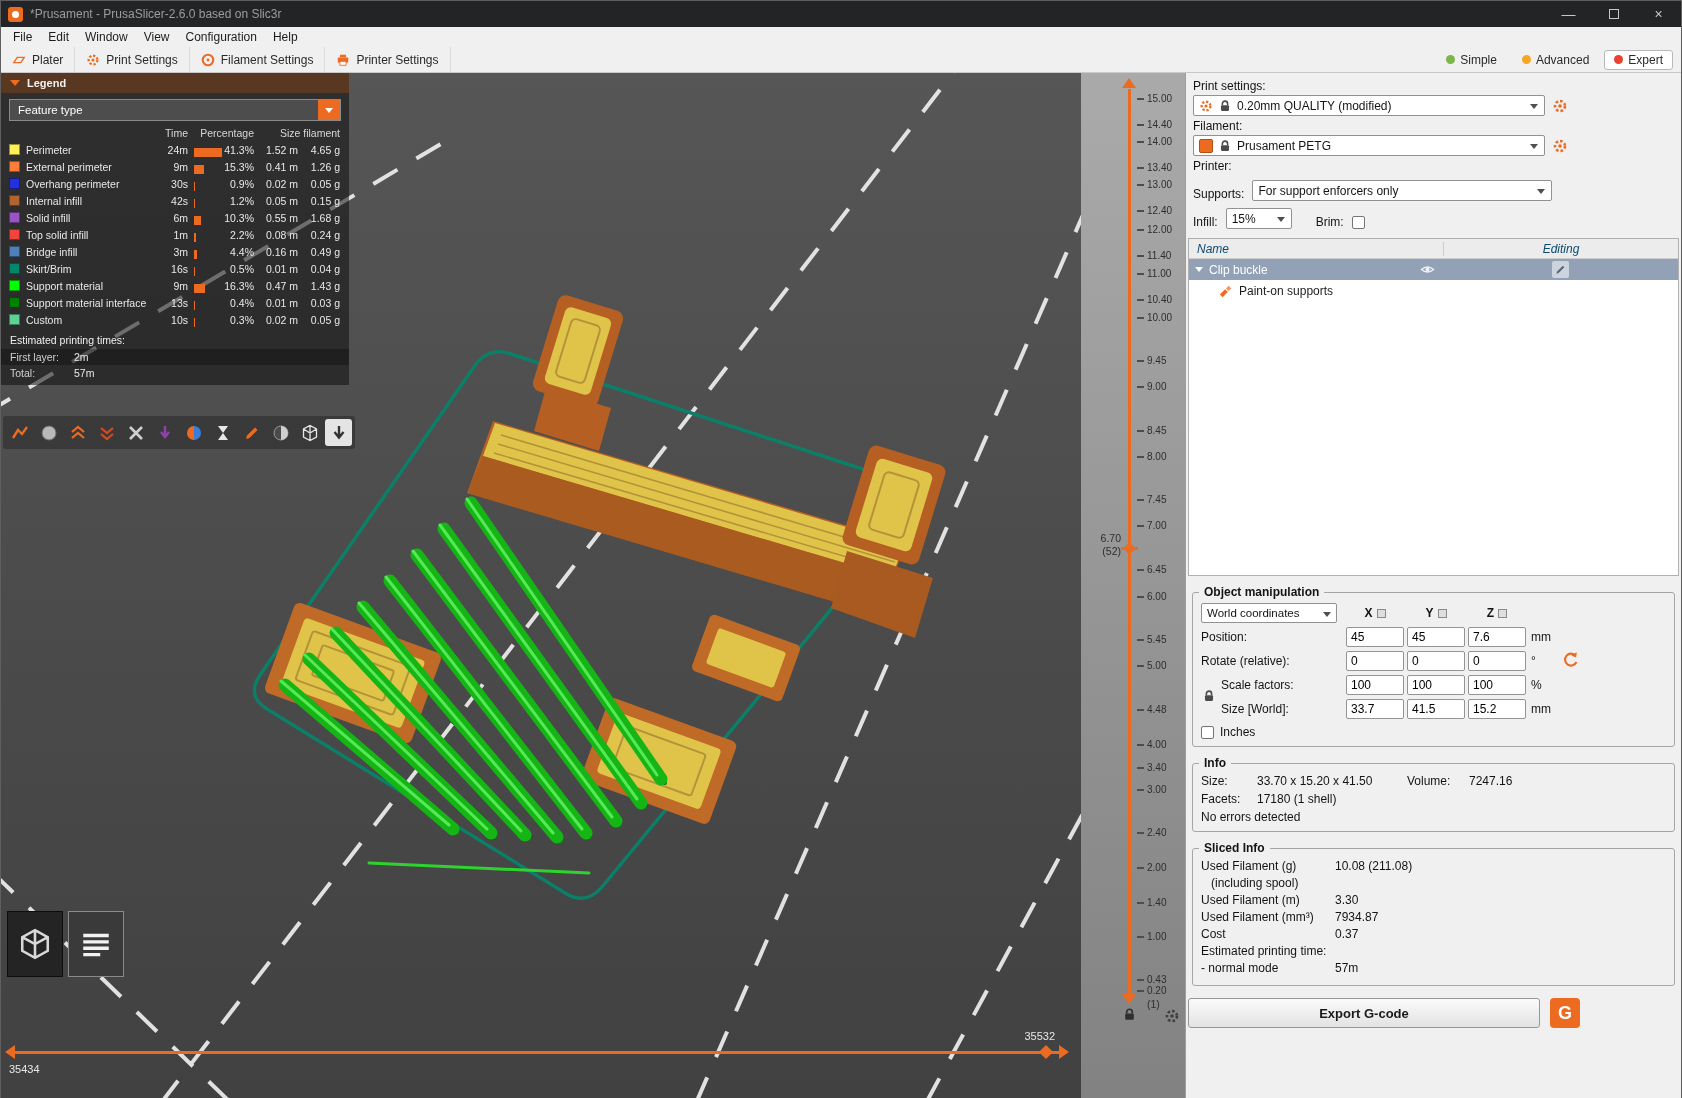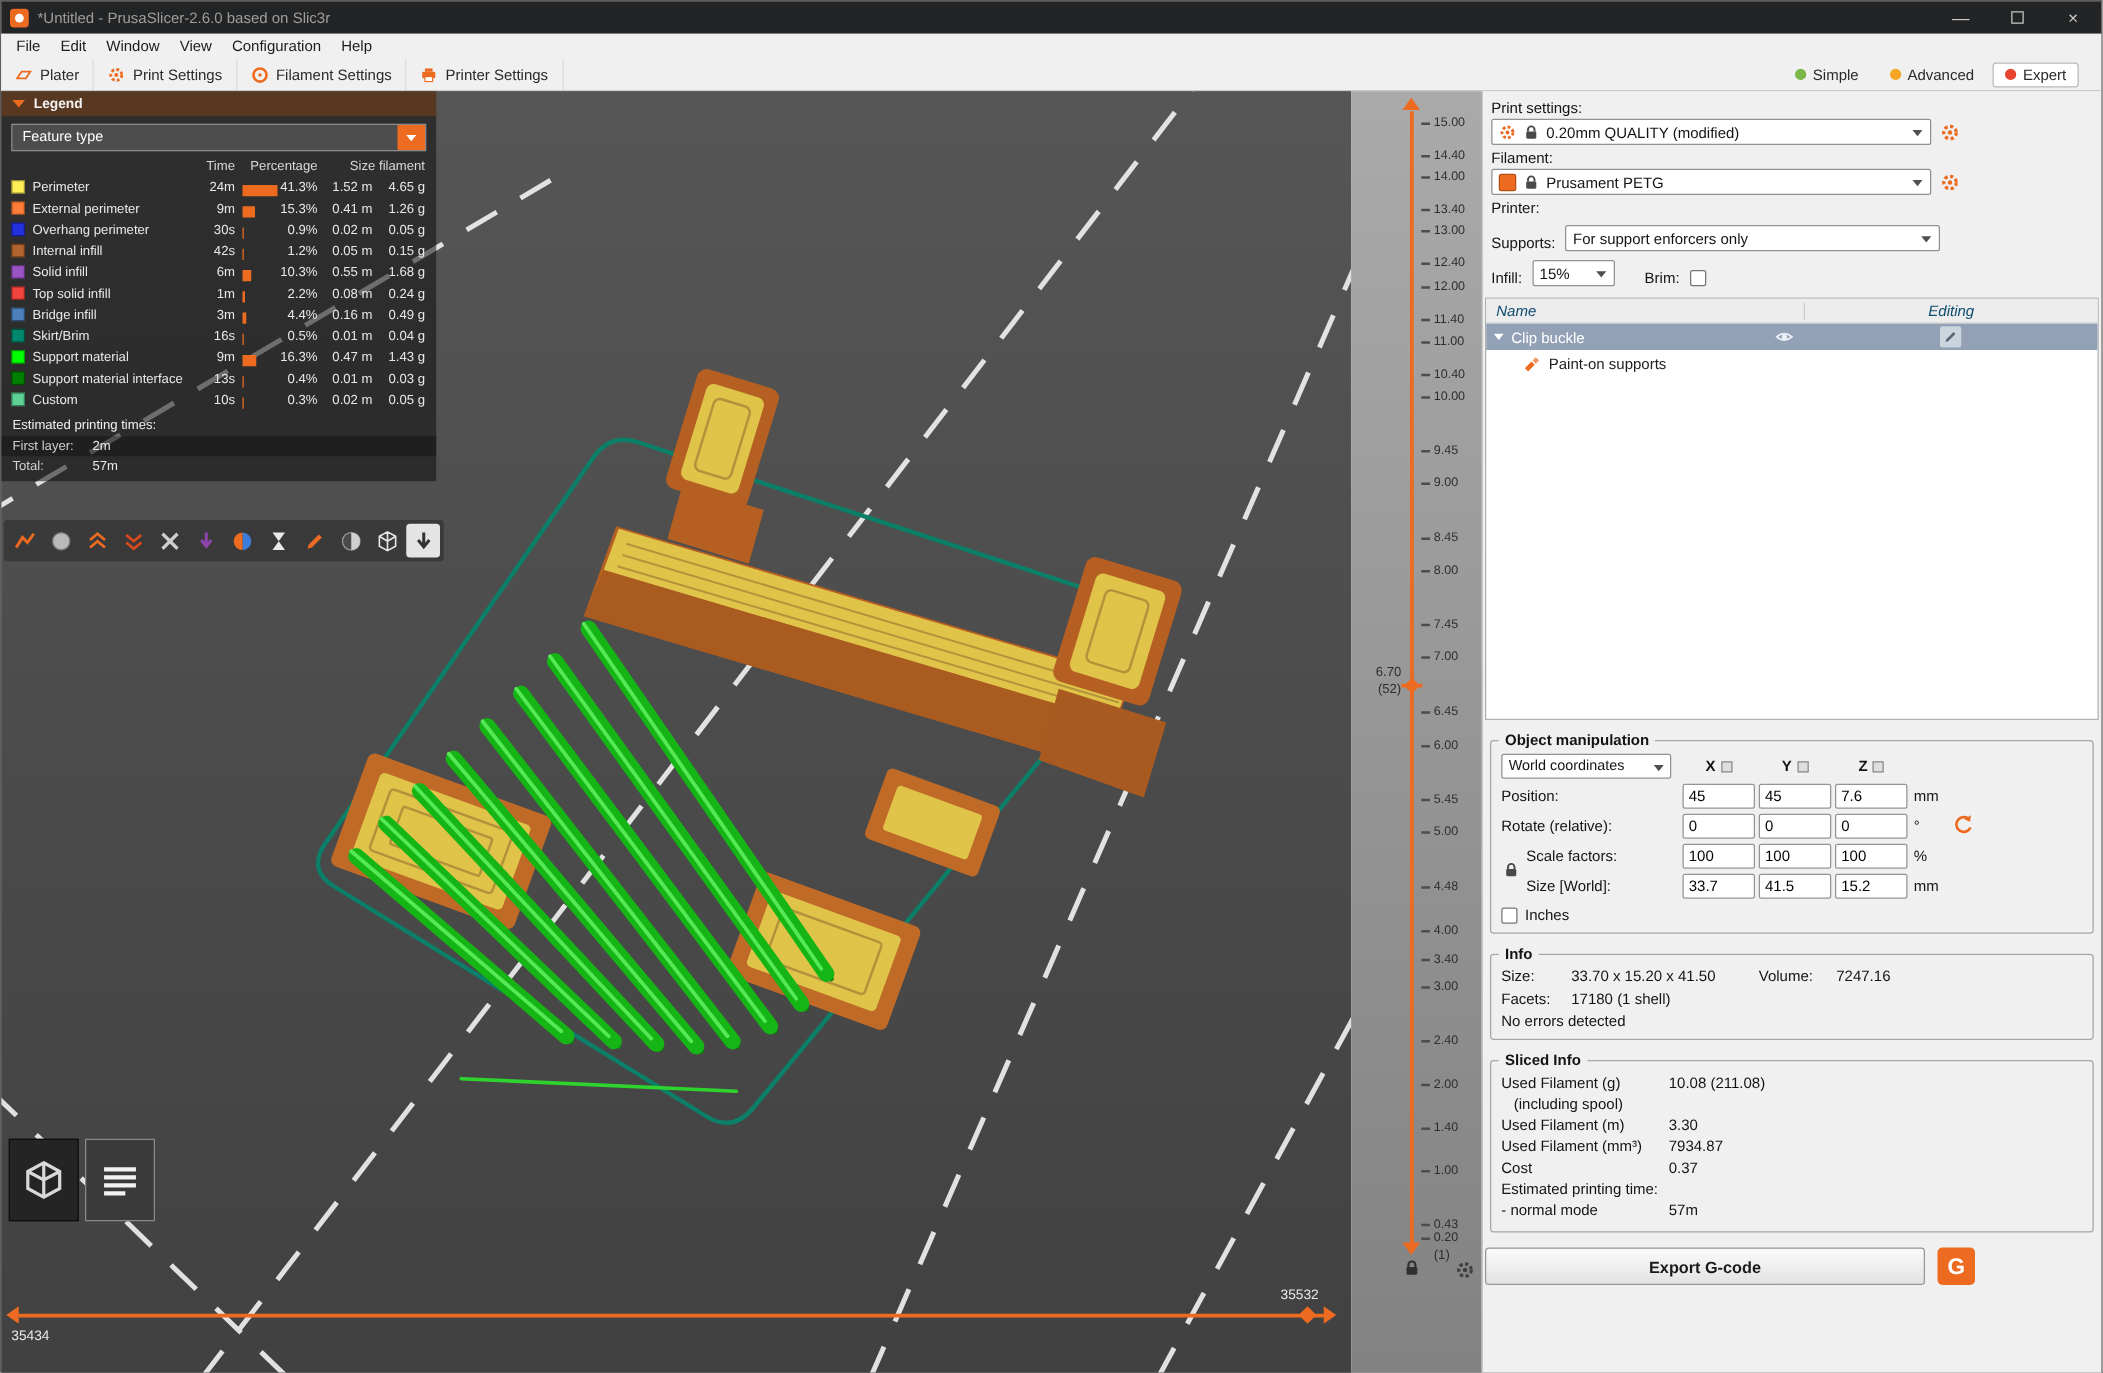--- a/index.html
+++ b/index.html
@@ -14,21 +14,21 @@
   .win-buttons{margin-left:auto;display:flex;height:100%;}
   .win-btn{width:45px;height:100%;display:flex;align-items:center;justify-content:center;color:#c7c7c7;font-size:14px;}
   .glyph-max{width:10px;height:10px;border:1px solid #c7c7c7;display:block;}
 
   
   .menubar{height:20px;background:#f0f0f0;display:flex;align-items:center;font-size:12px;color:#1c1c1c;padding-left:4px;flex:none;}
   .menu-item{padding:2px 8px;}
   .tabbar{height:26px;background:#f0f0f0;display:flex;align-items:stretch;border-bottom:1px solid #c9c9c9;font-size:12px;flex:none;}
   .tab{display:flex;align-items:center;gap:6px;padding:0 11px;border-right:1px solid #dcdcdc;color:#2a2a2a;}
   .tabic{width:14px;height:14px;color:#ED6B21;}
-  .modes{margin-left:auto;display:flex;align-items:center;gap:5px;padding-right:18px;}
+  .modes{margin-left:auto;display:flex;align-items:center;gap:5px;padding-right:8px;}
   .mode{display:flex;align-items:center;gap:5px;padding:2px 9px;border-radius:3px;color:#2a2a2a;border:1px solid transparent;}
   .mode.active{background:#ffffff;border-color:#b9b9b9;}
   .dot{width:9px;height:9px;border-radius:50%;flex:none;}
 
   
   .main{flex:1;display:flex;min-height:0;}
   .viewport{position:relative;width:1080px;height:1026px;overflow:hidden;flex:none;background:#4a4a4a;}
   .viewport > svg.scene{position:absolute;left:0;top:0;}
 
   
@@ -195,21 +195,21 @@
   <symbol id="sym-pencil" viewBox="0 0 16 16">
         <path d="M2 14 L3 10.8 L11.4 2.4 L13.6 4.6 L5.2 13 Z" fill="currentColor"></path>
       </symbol>
 </defs>
 </svg>
 
 <div class="window">
 
   <div class="titlebar">
     <span class="app-icon"></span>
-    <span class="title-text">*Untitled - PrusaSlicer-2.6.0 based on Slic3r</span>
+    <span class="title-text">*Prusament - PrusaSlicer-2.6.0 based on Slic3r</span>
     <div class="win-buttons">
       <div class="win-btn">
           <span>—</span>
         </div>
       <div class="win-btn">
           <span class="glyph-max"></span>
         </div>
       <div class="win-btn">
           <span>×</span>
         </div>

